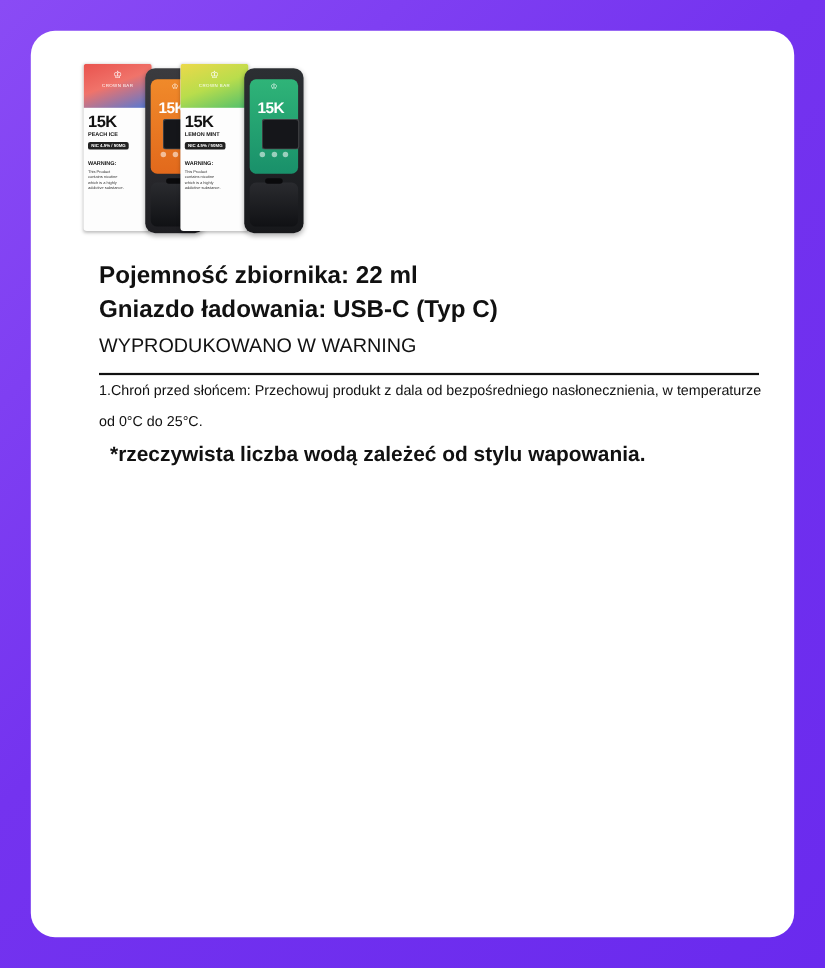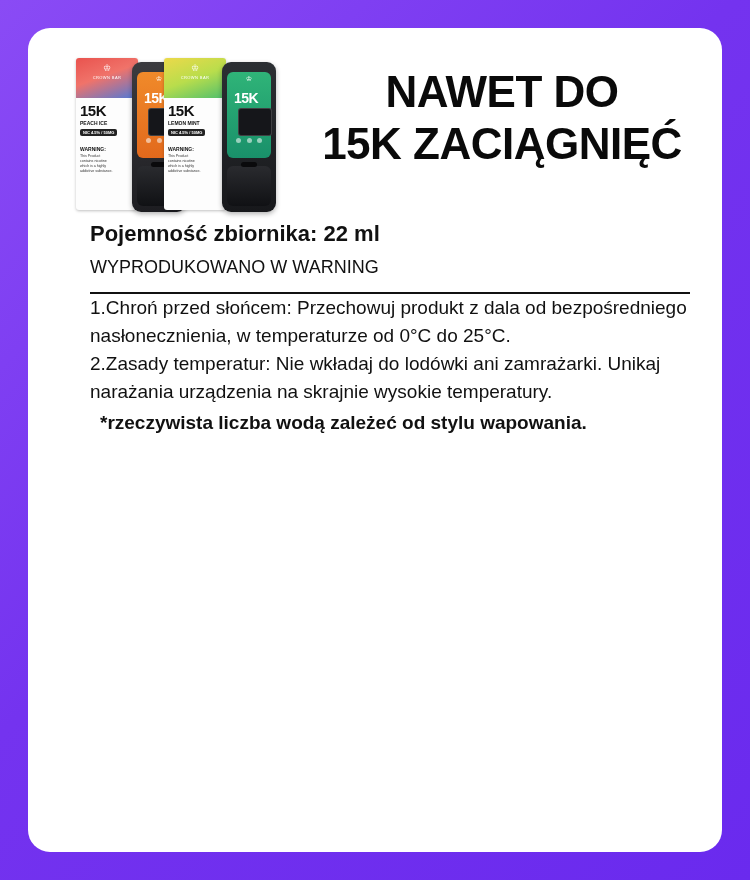--- a/index.html
+++ b/index.html
@@ -227,21 +227,21 @@
   .body {
     padding: 0 40px;
   }
   .spec-title {
     font-size: 30px;
     font-weight: bold;
     color: #0d0d0d;
     margin: 26px 0 14px 22px;
   }
   .spec-list {
-    margin: 0 0 6px 22px;
+    margin: 16px 0 6px 22px;
     padding: 0;
     list-style: none;
   }
   .spec-list li {
     font-size: 22px;
     line-height: 31px;
     font-weight: bold;
     color: #111;
   }
   .made-in {
@@ -261,21 +261,21 @@
     font-weight: bold;
     color: #0d0d0d;
     letter-spacing: .2px;
   }
   .notes {
     margin: 0 0 0 22px;
     width: 620px;
   }
   .notes p {
     margin: 0;
-    font-size: 19px;
+    font-size: 13px;
     line-height: 28px;
     color: #111;
   }
   .footnote {
     margin: 6px 0 0 32px;
     font-size: 19px;
     font-weight: bold;
     color: #111;
   }
 </style>
@@ -340,39 +340,35 @@
                 <i></i>
               </div>
           </div>
           <div class="dev-bottom">
             <div class="dev-mouth"></div>
           </div>
         </div>
 
       </div>
 
-      <div class="headline">
-        <div>NAWET DO</div>
-        <div>15K ZACIĄGNIĘĆ</div>
-      </div>
     </div>
 
     <div class="body">
 
       <ul class="spec-list">
         <li>Pojemność zbiornika: 22 ml</li>
+        <li>Gniazdo ładowania: USB-C (Typ C)</li>
       </ul>
 
       <div class="made-in">WYPRODUKOWANO W WARNING</div>
 
       <div class="divider"></div>
 
 
       <div class="notes">
         <p>1.Chroń przed słońcem: Przechowuj produkt z dala od bezpośredniego nasłonecznienia, w temperaturze od 0°C do 25°C.</p>
-        <p>2.Zasady temperatur: Nie wkładaj do lodówki ani zamrażarki. Unikaj narażania urządzenia na skrajnie wysokie temperatury.</p>
       </div>
 
       <div class="footnote">*rzeczywista liczba wodą zależeć od stylu wapowania.</div>
     </div>
 
   </div>
 </div>
 
 </body></html>

